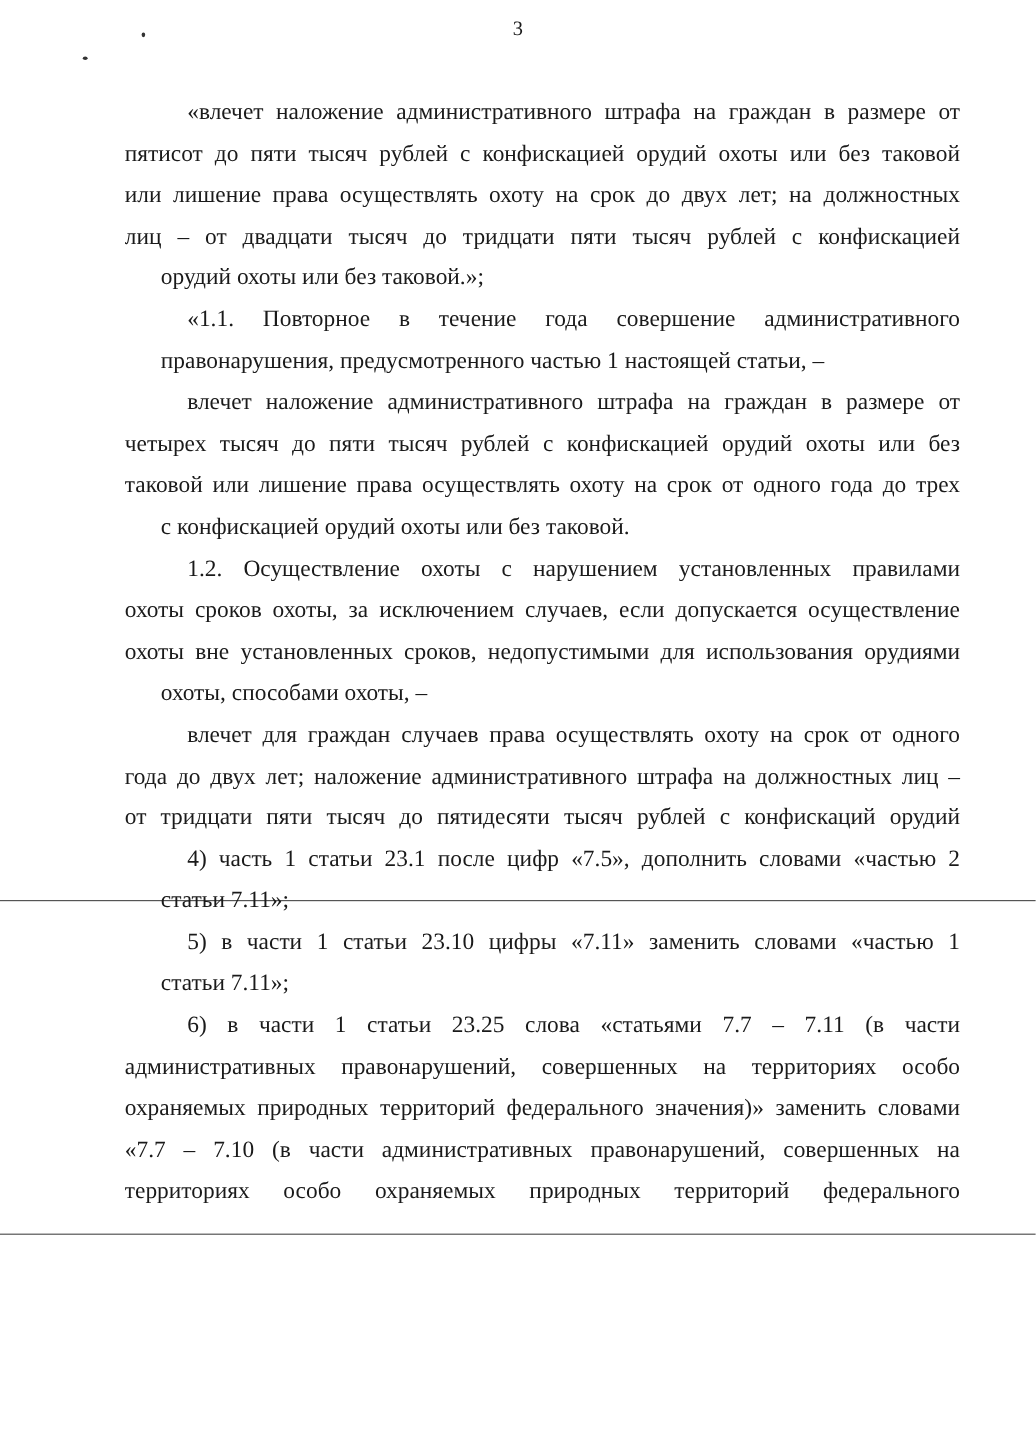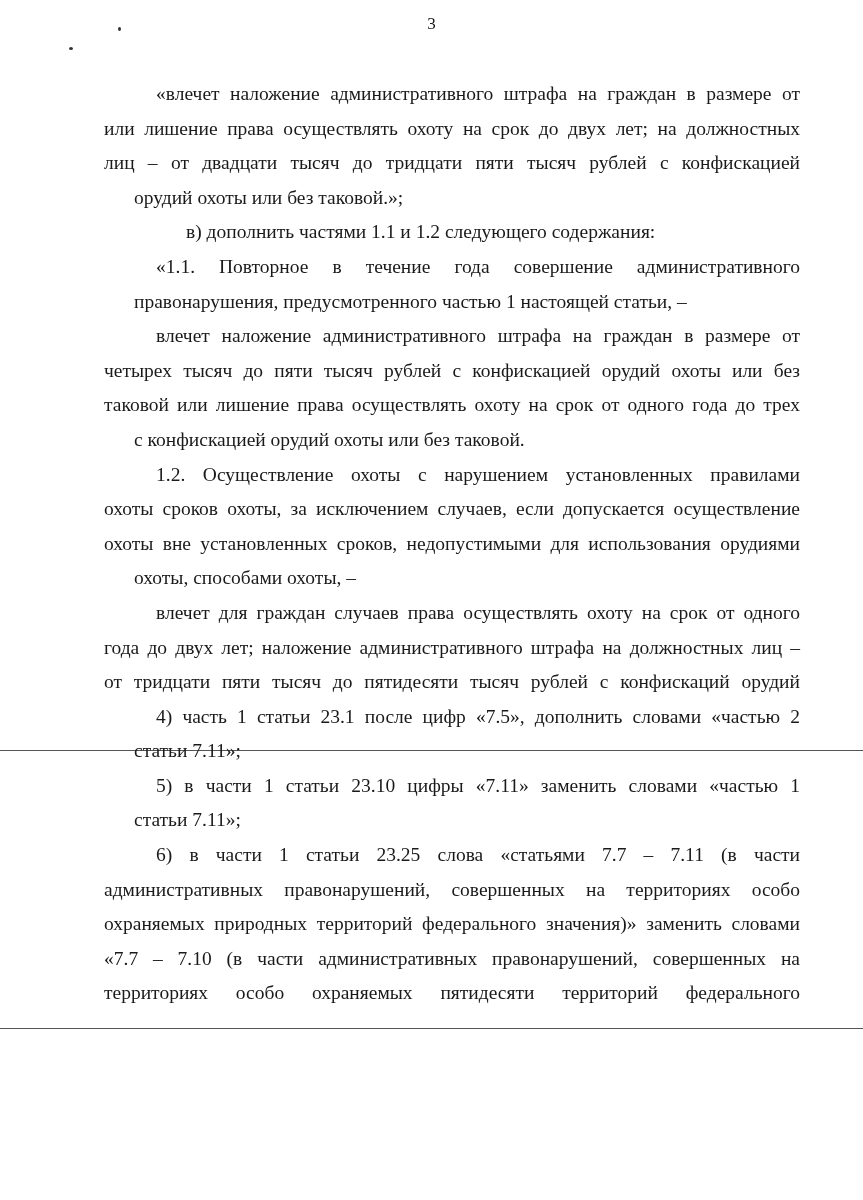--- a/index.html
+++ b/index.html
@@ -31,24 +31,24 @@
   <span class="speck" style="left:118px;top:27px;width:3px;height:4px;"></span>
   <span class="speck" style="left:69px;top:47px;width:4px;height:3px;"></span>
 
   <div class="page-number">3</div>
 
   <div class="rule" style="top:750px;"></div>
   <div class="rule" style="top:1028px;"></div>
 
   <div class="body-text" id="body-text">
       <div class="line indent">«влечет наложение административного штрафа на граждан в размере от</div>
+      <div class="line">пятисот до пяти тысяч рублей с конфискацией орудий охоты или без таковой</div>
       <div class="line">или лишение права осуществлять охоту на срок до двух лет; на должностных</div>
       <div class="line">лиц – от двадцати тысяч до тридцати пяти тысяч рублей с конфискацией</div>
       <div class="line last">орудий охоты или без таковой.»;</div>
-      <div class="line indent last">в) дополнить частями 1.1 и 1.2 следующего содержания:</div>
       <div class="line indent">«1.1. Повторное в течение года совершение административного</div>
       <div class="line last">правонарушения, предусмотренного частью 1 настоящей статьи, –</div>
       <div class="line indent">влечет наложение административного штрафа на граждан в размере от</div>
       <div class="line">четырех тысяч до пяти тысяч рублей с конфискацией орудий охоты или без</div>
       <div class="line">таковой или лишение права осуществлять охоту на срок от одного года до трех</div>
       <div class="line last">с конфискацией орудий охоты или без таковой.</div>
       <div class="line indent">1.2. Осуществление охоты с нарушением установленных правилами</div>
       <div class="line">охоты сроков охоты, за исключением случаев, если допускается осуществление</div>
       <div class="line">охоты вне установленных сроков, недопустимыми для использования орудиями</div>
       <div class="line last">охоты, способами охоты, –</div>
@@ -56,15 +56,15 @@
       <div class="line">года до двух лет; наложение административного штрафа на должностных лиц –</div>
       <div class="line">от тридцати пяти тысяч до пятидесяти тысяч рублей с конфискаций орудий</div>
       <div class="line indent">4)      часть 1 статьи 23.1 после цифр «7.5», дополнить словами «частью 2</div>
       <div class="line last">статьи 7.11»;</div>
       <div class="line indent">5)     в части 1 статьи 23.10 цифры «7.11» заменить словами «частью 1</div>
       <div class="line last">статьи 7.11»;</div>
       <div class="line indent">6)     в части 1 статьи 23.25 слова «статьями 7.7 – 7.11 (в части</div>
       <div class="line">административных правонарушений, совершенных на территориях особо</div>
       <div class="line">охраняемых природных территорий федерального значения)» заменить словами</div>
       <div class="line">«7.7 – 7.10 (в части административных правонарушений, совершенных на</div>
-      <div class="line">территориях особо охраняемых пятидесяти территорий федерального</div>
+      <div class="line">территориях особо охраняемых природных территорий федерального</div>
     </div>
 </div>
 
 </body></html>

